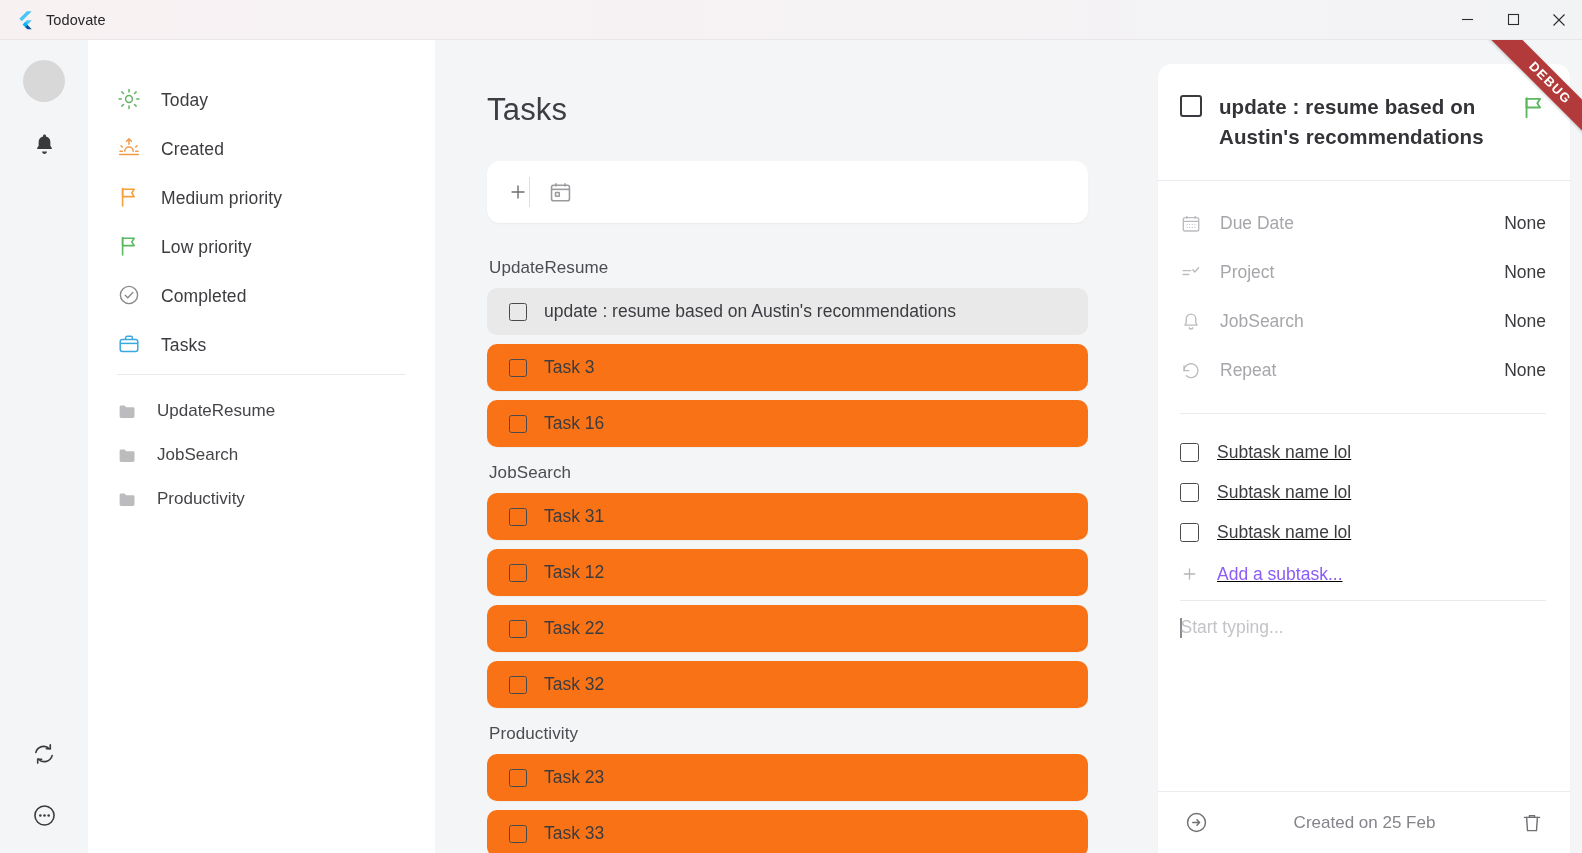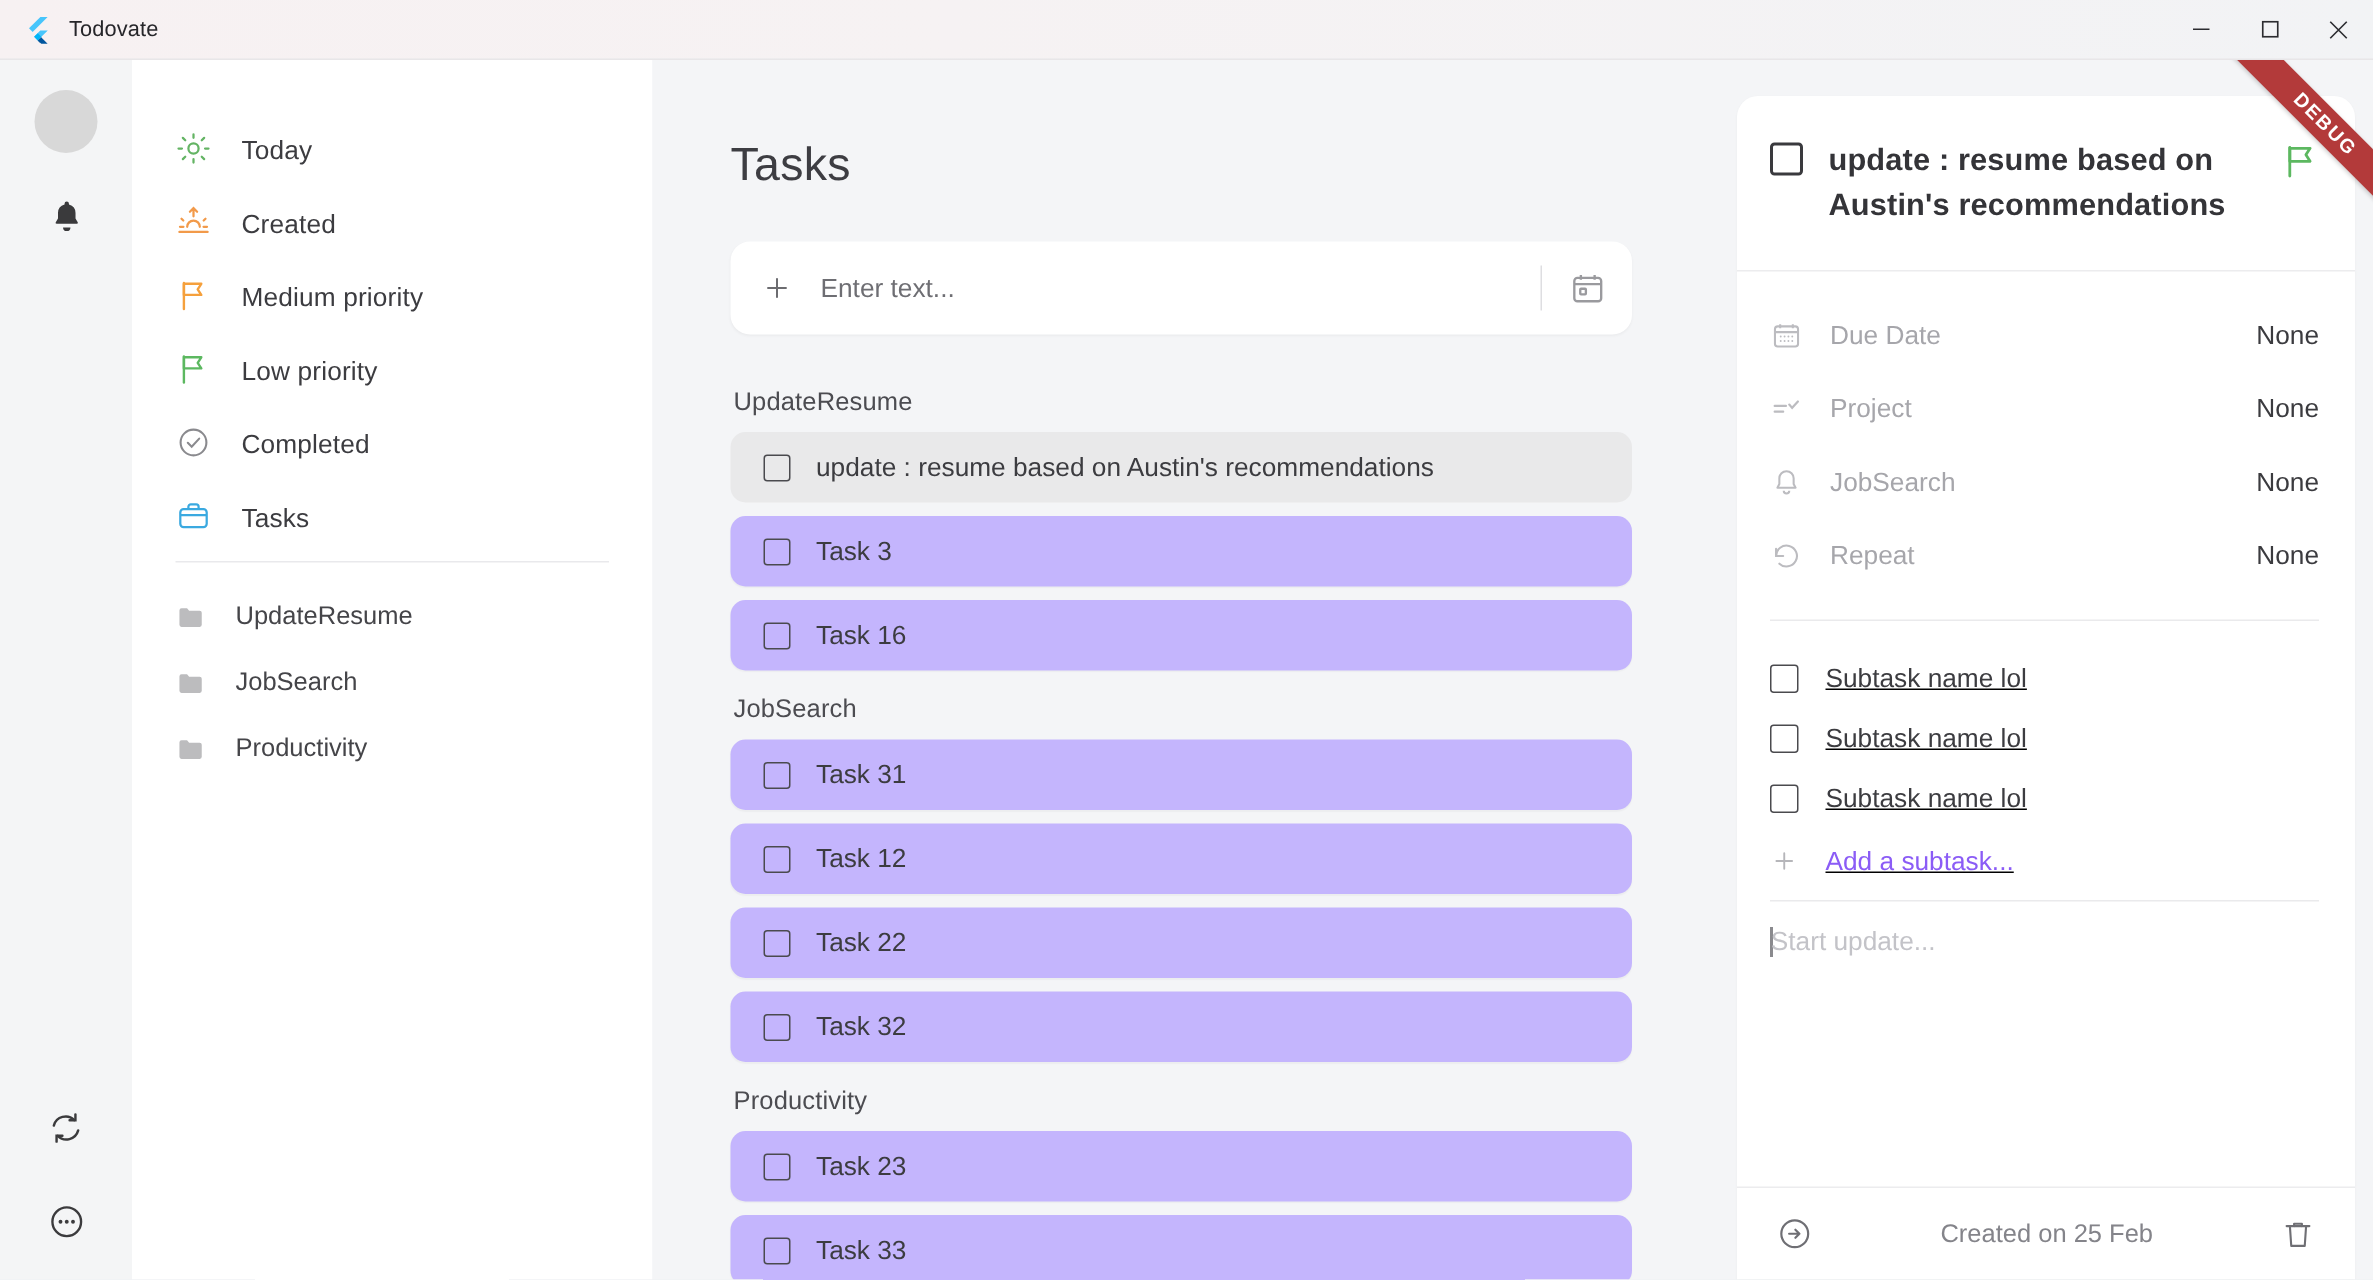--- a/index.html
+++ b/index.html
@@ -103,21 +103,21 @@
   .add-input::placeholder { color: #6e6e73; }
   .add-div { width: 1px; height: 30px; background: #dedee1; margin-right: 4px; }
   .add-cal { width: 52px; display: flex; align-items: center; justify-content: center; color: #9a9a9e; }
 
   .group-title {
     font-size: 17px; color: #4c4c51;
     margin: 0 0 10px 2px; letter-spacing: .1px;
   }
   .group + .group { margin-top: 16px; }
   .task {
-    background: #c4b5fd; border-radius: 10px;
+    background: #f97316; border-radius: 10px;
     height: 47px; display: flex; align-items: center;
     padding-left: 22px; margin-bottom: 9px;
     box-shadow: 0 1px 1px rgba(0,0,0,.035);
     cursor: pointer;
   }
   .task.selected { background: #e9e9ea; box-shadow: none; }
   .cbox {
     width: 18px; height: 18px; flex: 0 0 18px;
     border: 1.7px solid #4a4a4e; border-radius: 2.5px;
     background: transparent;
@@ -367,21 +367,20 @@
 
     <div class="main">
       <div class="main-title">Tasks</div>
 
       <div class="add-box">
         <span class="add-plus">
           <svg width="22" height="22" viewBox="0 0 24 24" fill="none" stroke="#6c6c70" stroke-width="1.5" stroke-linecap="round">
             <path d="M12 5.5v13M5.5 12h13"></path>
           </svg>
         </span>
-        <input class="add-input" value="" placeholder="Enter text..." style="">
         <span class="add-div"></span>
         <span class="add-cal">
           <svg width="25" height="25" viewBox="0 0 24 24" fill="none" stroke="#9a9a9e" stroke-width="1.5" stroke-linejoin="round">
             <rect x="3.4" y="5" width="17.2" height="15" rx="2"></rect>
             <path d="M3.4 9h17.2"></path>
             <path d="M7.6 3.2v3M16.4 3.2v3"></path>
             <rect x="7.2" y="12" width="3.6" height="3.6" rx=".5"></rect>
           </svg>
         </span>
       </div>
@@ -531,21 +530,21 @@
                 <path d="M12 5.4v13.2M5.4 12h13.2"></path>
               </svg>
             </span>
             <span class="sub-add-text">Add a subtask...</span>
           </div>
         </div>
 
         <div class="dt-note">
           <div class="note-field">
             <span class="note-caret"></span>
-            <span class="note-ph">Start update...</span>
+            <span class="note-ph">Start typing...</span>
           </div>
         </div>
 
         <div class="dt-foot">
           <span class="foot-icon">
             <svg width="25" height="25" viewBox="0 0 24 24" fill="none" stroke="#6f6f74" stroke-width="1.4" stroke-linecap="round" stroke-linejoin="round">
               <circle cx="12" cy="12" r="8.6"></circle>
                 <path d="M8.4 12h6.6M12.4 9.4 15 12l-2.6 2.6"></path>
             </svg>
           </span>

